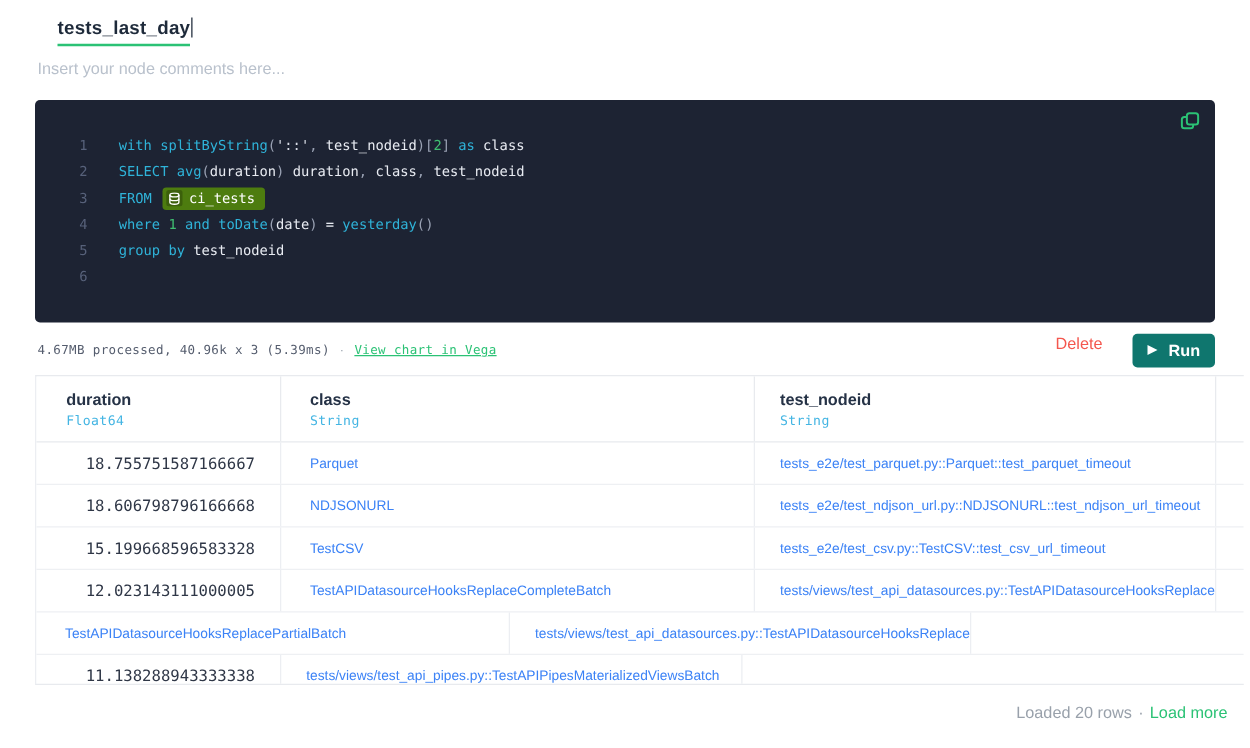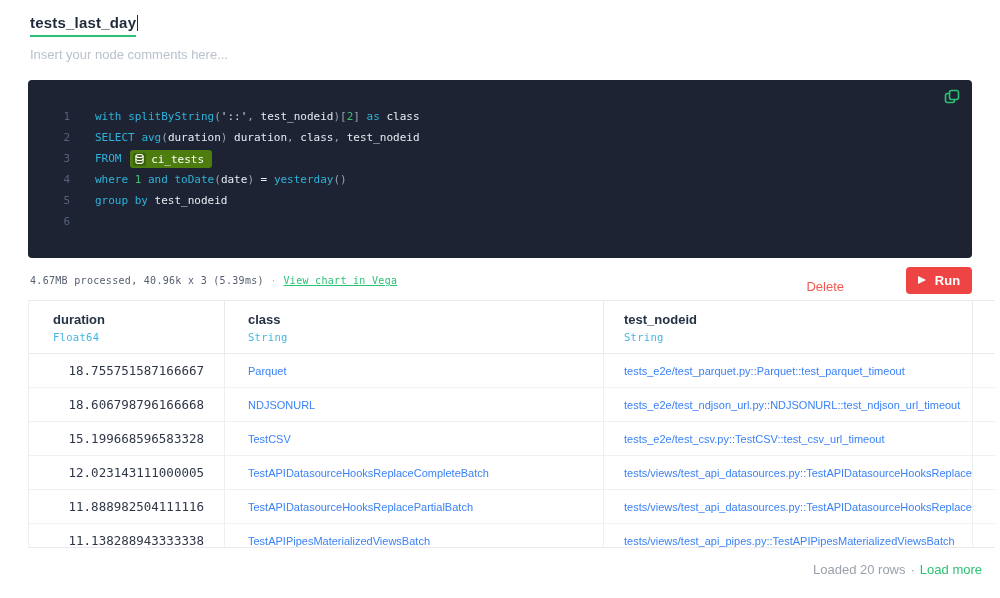--- a/index.html
+++ b/index.html
@@ -2,21 +2,21 @@
 <html><head>
 <meta charset="utf-8">
 <style>
   html,body{margin:0;padding:0;}
   body{
     width:1000px;height:598px;position:relative;overflow:hidden;
     background:#ffffff;font-family:"Liberation Sans",sans-serif;
     -webkit-font-smoothing:antialiased;
   }
   
-  .title-wrap{position:absolute;left:30px;top:14px;}
+  .title-wrap{position:absolute;left:46px;top:14px;}
   .node-title{
     display:inline-block;font-size:15px;font-weight:bold;color:#1e2a3a;
     padding-bottom:4px;border-bottom:2px solid #2bc275;letter-spacing:.2px;
   }
   .caret{display:inline-block;width:1px;height:16px;background:#1e2a3a;
     vertical-align:-3px;margin-left:1px;}
   .comment-placeholder{
     position:absolute;left:30px;top:47px;font-size:13px;color:#b9c1cc;
   }
   
@@ -51,25 +51,25 @@
   .status-row{
     position:absolute;left:30px;top:265px;width:942px;height:30px;
     display:flex;align-items:center;justify-content:space-between;
   }
   .stats{
     font-family:"DejaVu Sans Mono",monospace;font-size:10px;color:#555d6e;
     letter-spacing:.3px;display:flex;align-items:flex-start;
   }
   .dot-sep{color:#9aa2ad;margin:0 8px;font-family:"Liberation Sans",sans-serif;}
   .vega-link{color:#2bc275;text-decoration:underline;cursor:pointer;}
-  .actions{display:flex;align-items:flex-end;gap:38px;}
+  .actions{display:flex;align-items:flex-start;}
   .delete-link{color:#f4574e;font-size:13px;cursor:pointer;margin-right:24px;}
   .run-btn{
     display:flex;align-items:center;justify-content:center;
-    width:66px;height:27px;background:#ef4444;border:none;border-radius:4px;
+    width:66px;height:27px;background:#0f766e;border:none;border-radius:4px;
     color:#ffffff;font-size:13px;font-weight:bold;cursor:pointer;
     font-family:"Liberation Sans",sans-serif;
   }
   .play-icon{
     width:0;height:0;border-left:8px solid #ffffff;
     border-top:4.5px solid transparent;border-bottom:4.5px solid transparent;
     margin-right:9px;
   }
   
   .results-table{
@@ -188,28 +188,26 @@
         <div class="t-cell w-c3 cell-nodeid">tests_e2e/test_csv.py::TestCSV::test_csv_url_timeout</div>
         <div class="t-cell" style="flex: 1 1 0%; border-right: none;"></div>
       </div>
       <div class="t-row">
         <div class="t-cell w-c1 cell-duration">12.023143111000005</div>
         <div class="t-cell w-c2 cell-class">TestAPIDatasourceHooksReplaceCompleteBatch</div>
         <div class="t-cell w-c3 cell-nodeid">tests/views/test_api_datasources.py::TestAPIDatasourceHooksReplaceCompleteBatch</div>
         <div class="t-cell" style="flex: 1 1 0%; border-right: none;"></div>
       </div>
       <div class="t-row">
-        <div class="t-cell w-c1 cell-duration">11.888982504111116</div>
         <div class="t-cell w-c2 cell-class">TestAPIDatasourceHooksReplacePartialBatch</div>
         <div class="t-cell w-c3 cell-nodeid">tests/views/test_api_datasources.py::TestAPIDatasourceHooksReplacePartialBatch</div>
         <div class="t-cell" style="flex: 1 1 0%; border-right: none;"></div>
       </div>
       <div class="t-row">
         <div class="t-cell w-c1 cell-duration">11.138288943333338</div>
-        <div class="t-cell w-c2 cell-class">TestAPIPipesMaterializedViewsBatch</div>
         <div class="t-cell w-c3 cell-nodeid">tests/views/test_api_pipes.py::TestAPIPipesMaterializedViewsBatch</div>
         <div class="t-cell" style="flex: 1 1 0%; border-right: none;"></div>
       </div>
     </div>
 </div>
 
 <div class="footer">
   <span>Loaded 20 rows</span>
   <span class="dot-sep">·</span>
   <span class="load-more">Load more</span>

